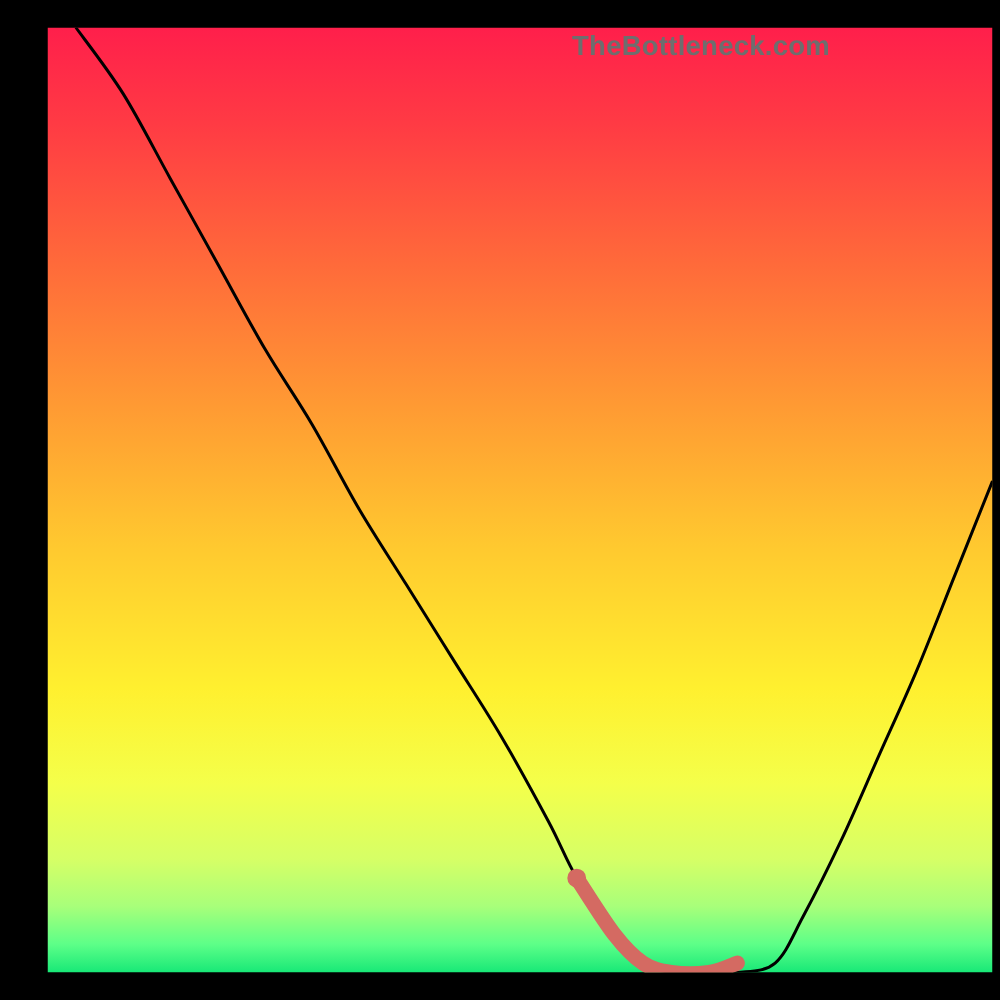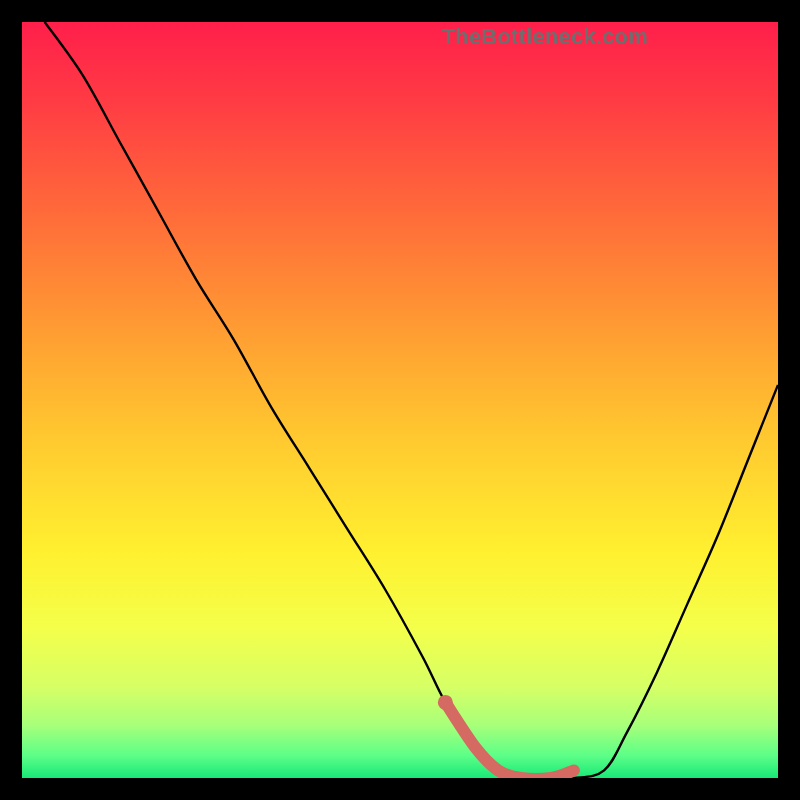--- a/index.html
+++ b/index.html
@@ -14,21 +14,21 @@
   .frame {
     position: absolute;
     left: 22px;
     top: 22px;
     width: 756px;
     height: 756px;
     background: #000;
   }
   .plot-area {
     position: absolute;
-    left: 0;
+    left: 16px;
     top: 0;
     width: 632px;
     height: 756px;
   }
   .gradient {
     position: absolute;
     left: 0;
     top: 0;
     width: 756px;
     height: 756px;

